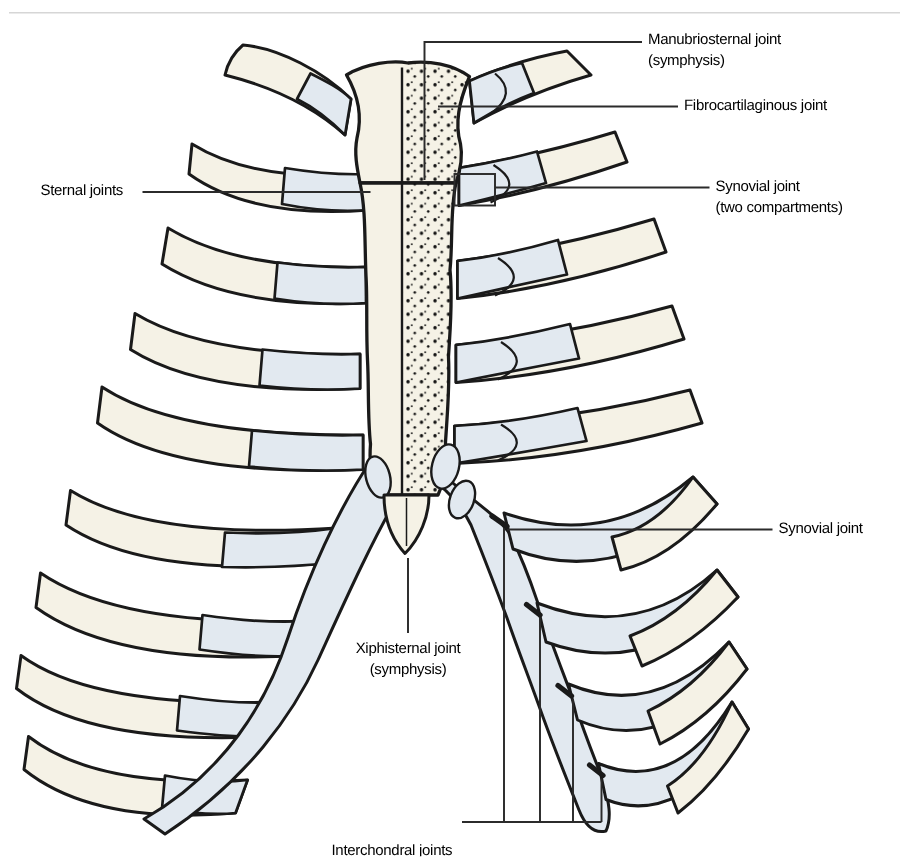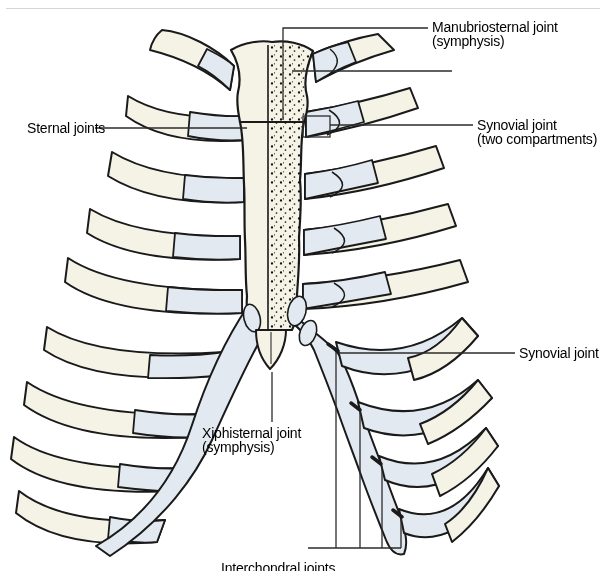--- a/index.html
+++ b/index.html
@@ -10,25 +10,25 @@
     --background:#ffffff;
     --stipple:#111111;
   }
   html,body{margin:0;padding:0;background:var(--background);}
   .figure{
     position:relative;width:606px;height:571px;background:var(--background);
     font-family:"Liberation Sans", sans-serif;overflow:hidden;
   }
   .figure svg{position:absolute;left:0;top:0;}
   .label{
-    position:absolute;font-size:14px;line-height:14px;color:#000;
+    position:absolute;font-size:10px;line-height:14px;color:#000;
     white-space:nowrap;letter-spacing:-0.2px;
   }
   .label .ln{display:block;}
-  .lbl-center{text-align:left;white-space:normal;}
+  .lbl-center{text-align:center;white-space:normal;}
   .topline{position:absolute;left:6px;top:8px;width:594px;height:1px;background:#d6d6d6;}
 </style>
 </head>
 <body>
 
 <div class="figure">
   <div class="topline"></div>
 
   <svg width="606" height="571" viewBox="0 0 606 571">
     <defs>
@@ -135,20 +135,21 @@
       <line x1="372" y1="457" x2="381" y2="464"></line>
       <line x1="393" y1="510" x2="402" y2="517"></line>
     </g>
   </svg>
 
   <div class="label" style="left:432px;top:20px;">
     <span class="ln">Manubriosternal joint</span>
     <span class="ln">(symphysis)</span>
   </div>
 
+  <div class="label" style="left:456px;top:64px;">Fibrocartilaginous joint</div>
 
   <div class="label" style="left:27px;top:121px;">Sternal joints</div>
 
   <div class="label" style="left:477px;top:118px;">
     <span class="ln">Synovial joint</span>
     <span class="ln">(two compartments)</span>
   </div>
 
   <div class="label" style="left:519px;top:346px;">Synovial joint</div>
 

